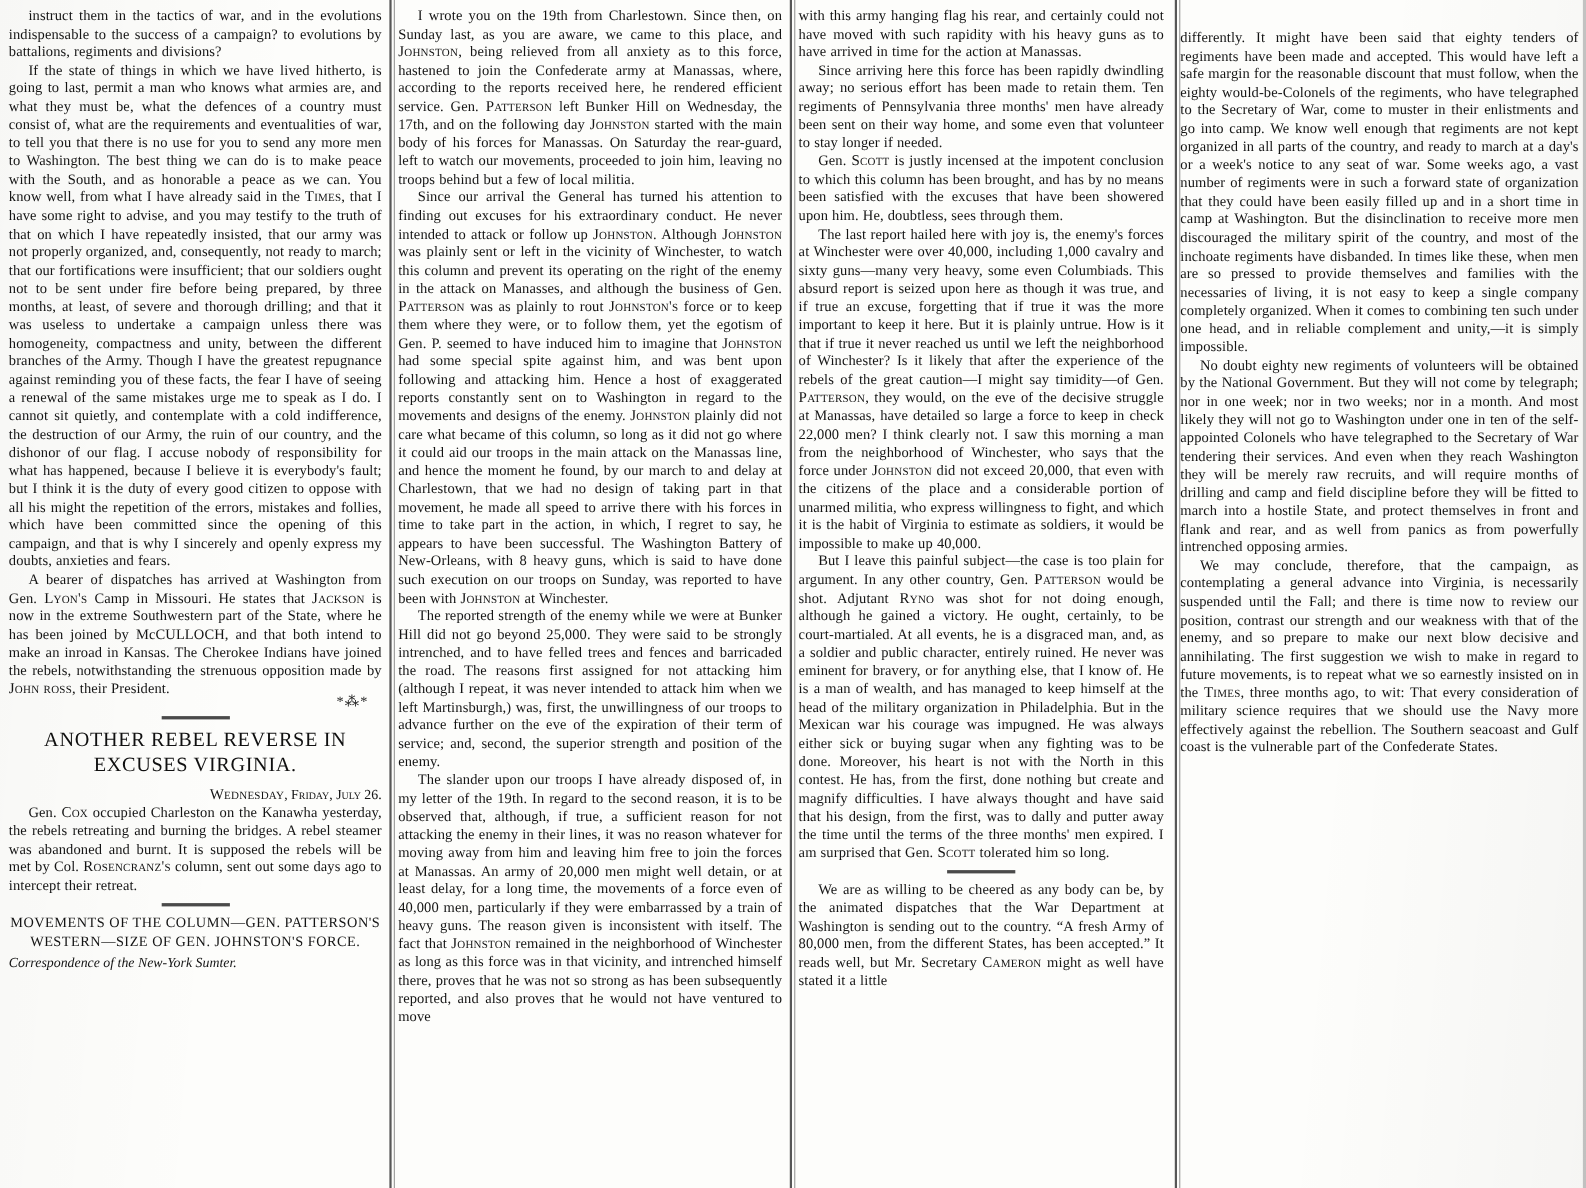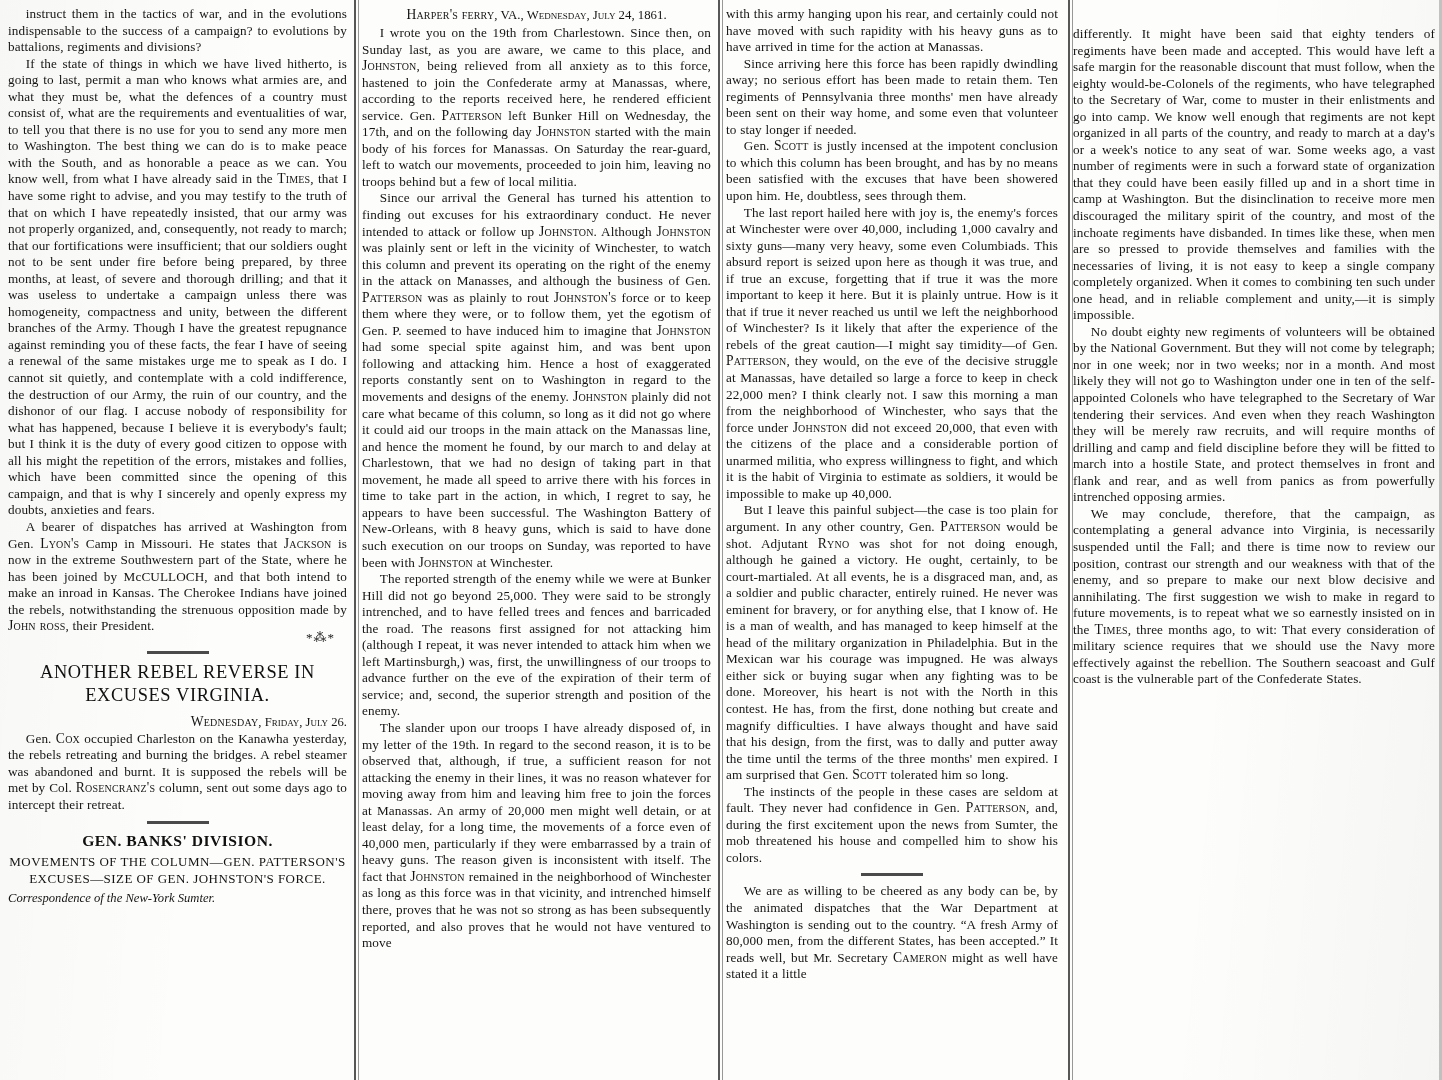--- a/index.html
+++ b/index.html
@@ -174,39 +174,36 @@
   <div class="column col-1">
       <p>instruct them in the tactics of war, and in the evolutions indispensable to the success of a campaign? to evolutions by battalions, regiments and divisions?</p>
       <p>If the state of things in which we have lived hitherto, is going to last, permit a man who knows what armies are, and what they must be, what the defences of a country must consist of, what are the requirements and eventualities of war, to tell you that there is no use for you to send any more men to Washington. The best thing we can do is to make peace with the South, and as honorable a peace as we can. You know well, from what I have already said in the <span class="sc">Times</span>, that I have some right to advise, and you may testify to the truth of that on which I have repeatedly insisted, that our army was not properly organized, and, consequently, not ready to march; that our fortifications were insufficient; that our soldiers ought not to be sent under fire before being prepared, by three months, at least, of severe and thorough drilling; and that it was useless to undertake a campaign unless there was homogeneity, compactness and unity, between the different branches of the Army. Though I have the greatest repugnance against reminding you of these facts, the fear I have of seeing a renewal of the same mistakes urge me to speak as I do. I cannot sit quietly, and contemplate with a cold indifference, the destruction of our Army, the ruin of our country, and the dishonor of our flag. I accuse nobody of responsibility for what has happened, because I believe it is everybody's fault; but I think it is the duty of every good citizen to oppose with all his might the repetition of the errors, mistakes and follies, which have been committed since the opening of this campaign, and that is why I sincerely and openly express my doubts, anxieties and fears.</p>
       <p>A bearer of dispatches has arrived at Washington from Gen. <span class="sc">Lyon's</span> Camp in Missouri. He states that <span class="sc">Jackson</span> is now in the extreme Southwestern part of the State, where he has been joined by McCULLOCH, and that both intend to make an inroad in Kansas. The Cherokee Indians have joined the rebels, notwithstanding the strenuous opposition made by <span class="sc">John ross</span>, their President.</p>
       <div class="asterism">*⁂*</div>
       <div class="hr-short"></div>
       <h1 class="headline-main">ANOTHER REBEL REVERSE IN EXCUSES VIRGINIA.</h1>
       <div class="dateline"><span class="sc">Wednesday</span>, Friday, July 26.</div>
       <p>Gen. <span class="sc">Cox</span> occupied Charleston on the Kanawha yesterday, the rebels retreating and burning the bridges. A rebel steamer was abandoned and burnt. It is supposed the rebels will be met by Col. <span class="sc">Rosencranz's</span> column, sent out some days ago to intercept their retreat.</p>
       <div class="hr-short"></div>
-      <h2 class="headline-sub">GEN. BANKS' DIVISION.</h2>
       <div class="kicker">MOVEMENTS OF THE COLUMN—GEN. PATTERSON'S</div>
-      <div class="kicker">EXCUSES—SIZE OF GEN. JOHNSTON'S FORCE.</div>
+      <div class="kicker">WESTERN—SIZE OF GEN. JOHNSTON'S FORCE.</div>
       <div class="byline-italic">Correspondence of the New-York Sumter.</div>
     </div>
   <div class="column col-2">
-      <div class="dateline-center"><span class="sc">Harper's ferry</span>, VA., Wednesday, July 24, 1861.</div>
       <p>I wrote you on the 19th from Charlestown. Since then, on Sunday last, as you are aware, we came to this place, and <span class="sc">Johnston</span>, being relieved from all anxiety as to this force, hastened to join the Confederate army at Manassas, where, according to the reports received here, he rendered efficient service. Gen. <span class="sc">Patterson</span> left Bunker Hill on Wednesday, the 17th, and on the following day <span class="sc">Johnston</span> started with the main body of his forces for Manassas. On Saturday the rear-guard, left to watch our movements, proceeded to join him, leaving no troops behind but a few of local militia.</p>
       <p>Since our arrival the General has turned his attention to finding out excuses for his extraordinary conduct. He never intended to attack or follow up <span class="sc">Johnston</span>. Although <span class="sc">Johnston</span> was plainly sent or left in the vicinity of Winchester, to watch this column and prevent its operating on the right of the enemy in the attack on Manasses, and although the business of Gen. <span class="sc">Patterson</span> was as plainly to rout <span class="sc">Johnston's</span> force or to keep them where they were, or to follow them, yet the egotism of Gen. P. seemed to have induced him to imagine that <span class="sc">Johnston</span> had some special spite against him, and was bent upon following and attacking him. Hence a host of exaggerated reports constantly sent on to Washington in regard to the movements and designs of the enemy. <span class="sc">Johnston</span> plainly did not care what became of this column, so long as it did not go where it could aid our troops in the main attack on the Manassas line, and hence the moment he found, by our march to and delay at Charlestown, that we had no design of taking part in that movement, he made all speed to arrive there with his forces in time to take part in the action, in which, I regret to say, he appears to have been successful. The Washington Battery of New-Orleans, with 8 heavy guns, which is said to have done such execution on our troops on Sunday, was reported to have been with <span class="sc">Johnston</span> at Winchester.</p>
       <p>The reported strength of the enemy while we were at Bunker Hill did not go beyond 25,000. They were said to be strongly intrenched, and to have felled trees and fences and barricaded the road. The reasons first assigned for not attacking him (although I repeat, it was never intended to attack him when we left Martinsburgh,) was, first, the unwillingness of our troops to advance further on the eve of the expiration of their term of service; and, second, the superior strength and position of the enemy.</p>
       <p>The slander upon our troops I have already disposed of, in my letter of the 19th. In regard to the second reason, it is to be observed that, although, if true, a sufficient reason for not attacking the enemy in their lines, it was no reason whatever for moving away from him and leaving him free to join the forces at Manassas. An army of 20,000 men might well detain, or at least delay, for a long time, the movements of a force even of 40,000 men, particularly if they were embarrassed by a train of heavy guns. The reason given is inconsistent with itself. The fact that <span class="sc">Johnston</span> remained in the neighborhood of Winchester as long as this force was in that vicinity, and intrenched himself there, proves that he was not so strong as has been subsequently reported, and also proves that he would not have ventured to move</p>
     </div>
   <div class="column col-3">
-      <p class="noindent">with this army hanging upon his rear, and certainly could not have moved with such rapidity with his heavy guns as to have arrived in time for the action at Manassas.</p>
+      <p class="noindent">with this army hanging flag his rear, and certainly could not have moved with such rapidity with his heavy guns as to have arrived in time for the action at Manassas.</p>
       <p>Since arriving here this force has been rapidly dwindling away; no serious effort has been made to retain them. Ten regiments of Pennsylvania three months' men have already been sent on their way home, and some even that volunteer to stay longer if needed.</p>
       <p>Gen. <span class="sc">Scott</span> is justly incensed at the impotent conclusion to which this column has been brought, and has by no means been satisfied with the excuses that have been showered upon him. He, doubtless, sees through them.</p>
       <p>The last report hailed here with joy is, the enemy's forces at Winchester were over 40,000, including 1,000 cavalry and sixty guns—many very heavy, some even Columbiads. This absurd report is seized upon here as though it was true, and if true an excuse, forgetting that if true it was the more important to keep it here. But it is plainly untrue. How is it that if true it never reached us until we left the neighborhood of Winchester? Is it likely that after the experience of the rebels of the great caution—I might say timidity—of Gen. <span class="sc">Patterson</span>, they would, on the eve of the decisive struggle at Manassas, have detailed so large a force to keep in check 22,000 men? I think clearly not. I saw this morning a man from the neighborhood of Winchester, who says that the force under <span class="sc">Johnston</span> did not exceed 20,000, that even with the citizens of the place and a considerable portion of unarmed militia, who express willingness to fight, and which it is the habit of Virginia to estimate as soldiers, it would be impossible to make up 40,000.</p>
       <p>But I leave this painful subject—the case is too plain for argument. In any other country, Gen. <span class="sc">Patterson</span> would be shot. Adjutant <span class="sc">Ryno</span> was shot for not doing enough, although he gained a victory. He ought, certainly, to be court-martialed. At all events, he is a disgraced man, and, as a soldier and public character, entirely ruined. He never was eminent for bravery, or for anything else, that I know of. He is a man of wealth, and has managed to keep himself at the head of the military organization in Philadelphia. But in the Mexican war his courage was impugned. He was always either sick or buying sugar when any fighting was to be done. Moreover, his heart is not with the North in this contest. He has, from the first, done nothing but create and magnify difficulties. I have always thought and have said that his design, from the first, was to dally and putter away the time until the terms of the three months' men expired. I am surprised that Gen. <span class="sc">Scott</span> tolerated him so long.</p>
-      <p>The instincts of the people in these cases are seldom at fault. They never had confidence in Gen. <span class="sc">Patterson</span>, and, during the first excitement upon the news from Sumter, the mob threatened his house and compelled him to show his colors.</p>
       <div class="hr-short"></div>
       <p>We are as willing to be cheered as any body can be, by the animated dispatches that the War Department at Washington is sending out to the country. “A fresh Army of 80,000 men, from the different States, has been accepted.” It reads well, but Mr. Secretary <span class="sc">Cameron</span> might as well have stated it a little</p>
     </div>
   <div class="column col-4">
       <p class="noindent">differently. It might have been said that eighty tenders of regiments have been made and accepted. This would have left a safe margin for the reasonable discount that must follow, when the eighty would-be-Colonels of the regiments, who have telegraphed to the Secretary of War, come to muster in their enlistments and go into camp. We know well enough that regiments are not kept organized in all parts of the country, and ready to march at a day's or a week's notice to any seat of war. Some weeks ago, a vast number of regiments were in such a forward state of organization that they could have been easily filled up and in a short time in camp at Washington. But the disinclination to receive more men discouraged the military spirit of the country, and most of the inchoate regiments have disbanded. In times like these, when men are so pressed to provide themselves and families with the necessaries of living, it is not easy to keep a single company completely organized. When it comes to combining ten such under one head, and in reliable complement and unity,—it is simply impossible.</p>
       <p>No doubt eighty new regiments of volunteers will be obtained by the National Government. But they will not come by telegraph; nor in one week; nor in two weeks; nor in a month. And most likely they will not go to Washington under one in ten of the self-appointed Colonels who have telegraphed to the Secretary of War tendering their services. And even when they reach Washington they will be merely raw recruits, and will require months of drilling and camp and field discipline before they will be fitted to march into a hostile State, and protect themselves in front and flank and rear, and as well from panics as from powerfully intrenched opposing armies.</p>
       <p>We may conclude, therefore, that the campaign, as contemplating a general advance into Virginia, is necessarily suspended until the Fall; and there is time now to review our position, contrast our strength and our weakness with that of the enemy, and so prepare to make our next blow decisive and annihilating. The first suggestion we wish to make in regard to future movements, is to repeat what we so earnestly insisted on in the <span class="sc">Times</span>, three months ago, to wit: That every consideration of military science requires that we should use the Navy more effectively against the rebellion. The Southern seacoast and Gulf coast is the vulnerable part of the Confederate States.</p>
     </div>
 
   <div class="rule-v r1"></div>

